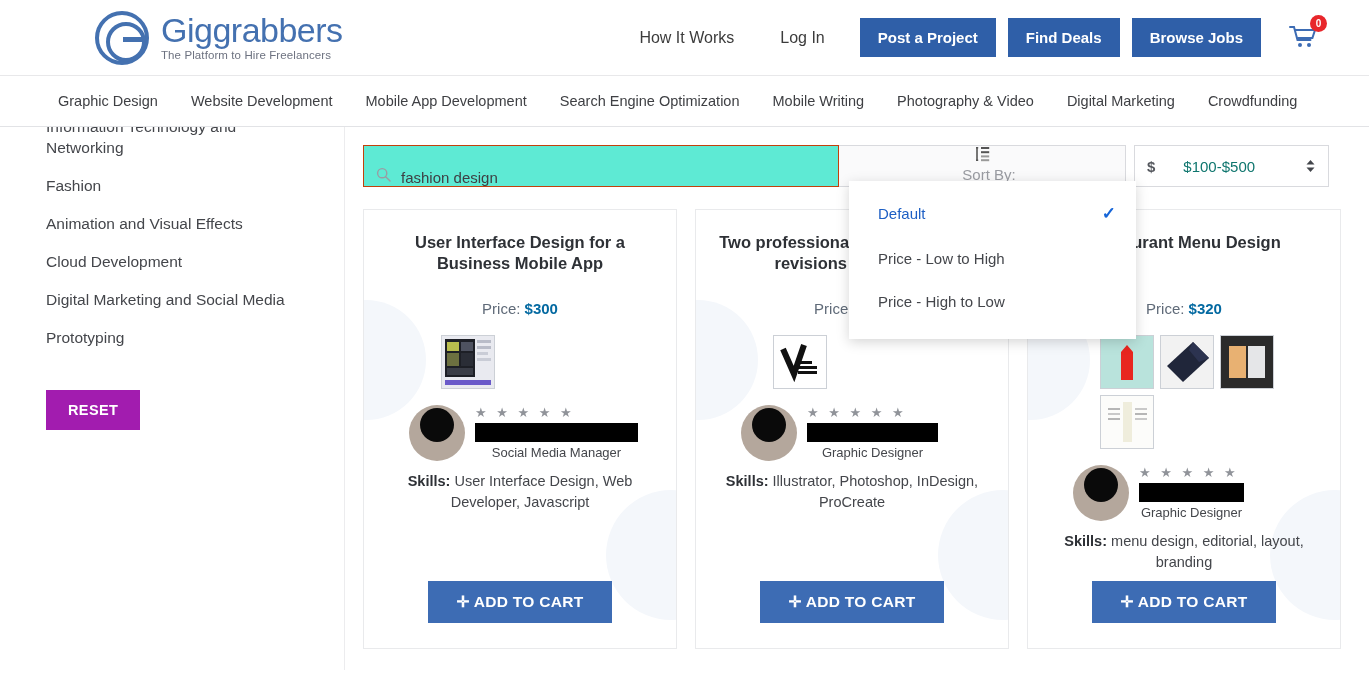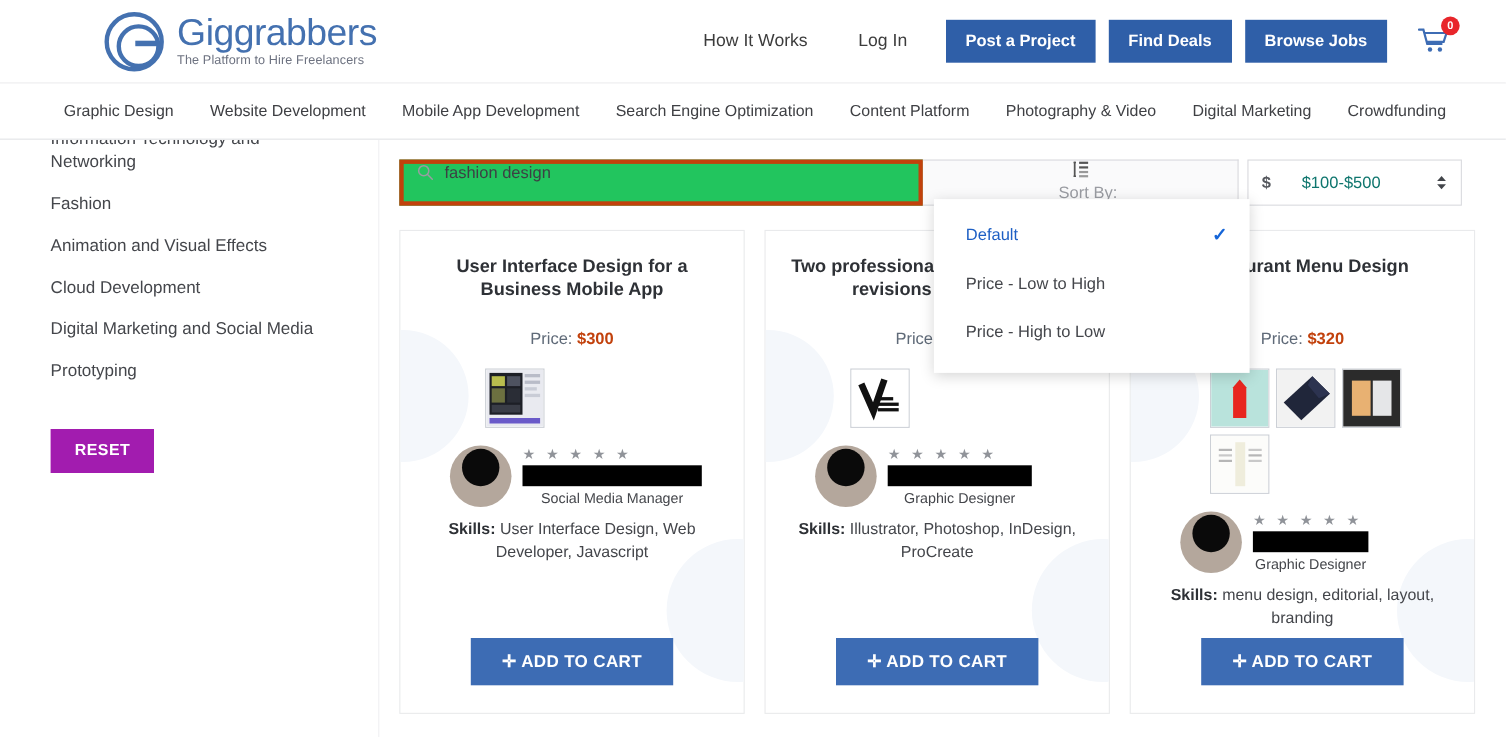--- a/index.html
+++ b/index.html
@@ -168,24 +168,24 @@
   }
 
   
   .filter-row {
     display: flex;
     margin: 18px 40px 0 18px;
     height: 42px;
   }
   .search-box {
     flex: 1;
-    border: 4px solid #c2410c;
-    display: flex; align-items: flex-start;
+    border: 1px solid #c2410c;
+    display: flex; align-items: flex-end;
     padding: 0 12px;
-    background: #22c55e;
+    background: #5eead4;
   }
   .search-icon { margin-right: 10px; flex: 0 0 auto; }
   .search-input {
     border: none; outline: none;
     font-size: 15px;
     color: #3d4044;
     font-family: "Liberation Sans", sans-serif;
     width: 100%;
     background: transparent;
   }
@@ -276,21 +276,21 @@
     color: #2e3136;
     text-align: center;
     line-height: 1.3;
     min-height: 44px;
   }
   .card-price {
     font-size: 15px;
     color: #5f6a78;
     margin-top: 24px;
   }
-  .card-price b { color: #c2410c; font-weight: bold; }
+  .card-price b { color: #0369a1; font-weight: bold; }
 
   .thumbs {
     margin-top: 18px;
     display: flex;
     flex-wrap: wrap;
     gap: 6px;
     width: 100%;
     justify-content: flex-start;
     padding-left: 55px;
   }
@@ -391,21 +391,21 @@
       <span class="cart-badge">0</span>
     </div>
   </div>
 </div>
 
 <div class="catbar">
   <span class="cat-link">Graphic Design</span>
   <span class="cat-link">Website Development</span>
   <span class="cat-link">Mobile App Development</span>
   <span class="cat-link">Search Engine Optimization</span>
-  <span class="cat-link">Content Platform</span>
+  <span class="cat-link">Mobile Writing</span>
   <span class="cat-link">Photography &amp; Video</span>
   <span class="cat-link">Digital Marketing</span>
   <span class="cat-link">Crowdfunding</span>
 </div>
 
 <div class="content">
 
   <div class="sidebar">
     <div class="side-item first">Information Technology and Networking</div>
     <div class="side-item">Fashion</div>

